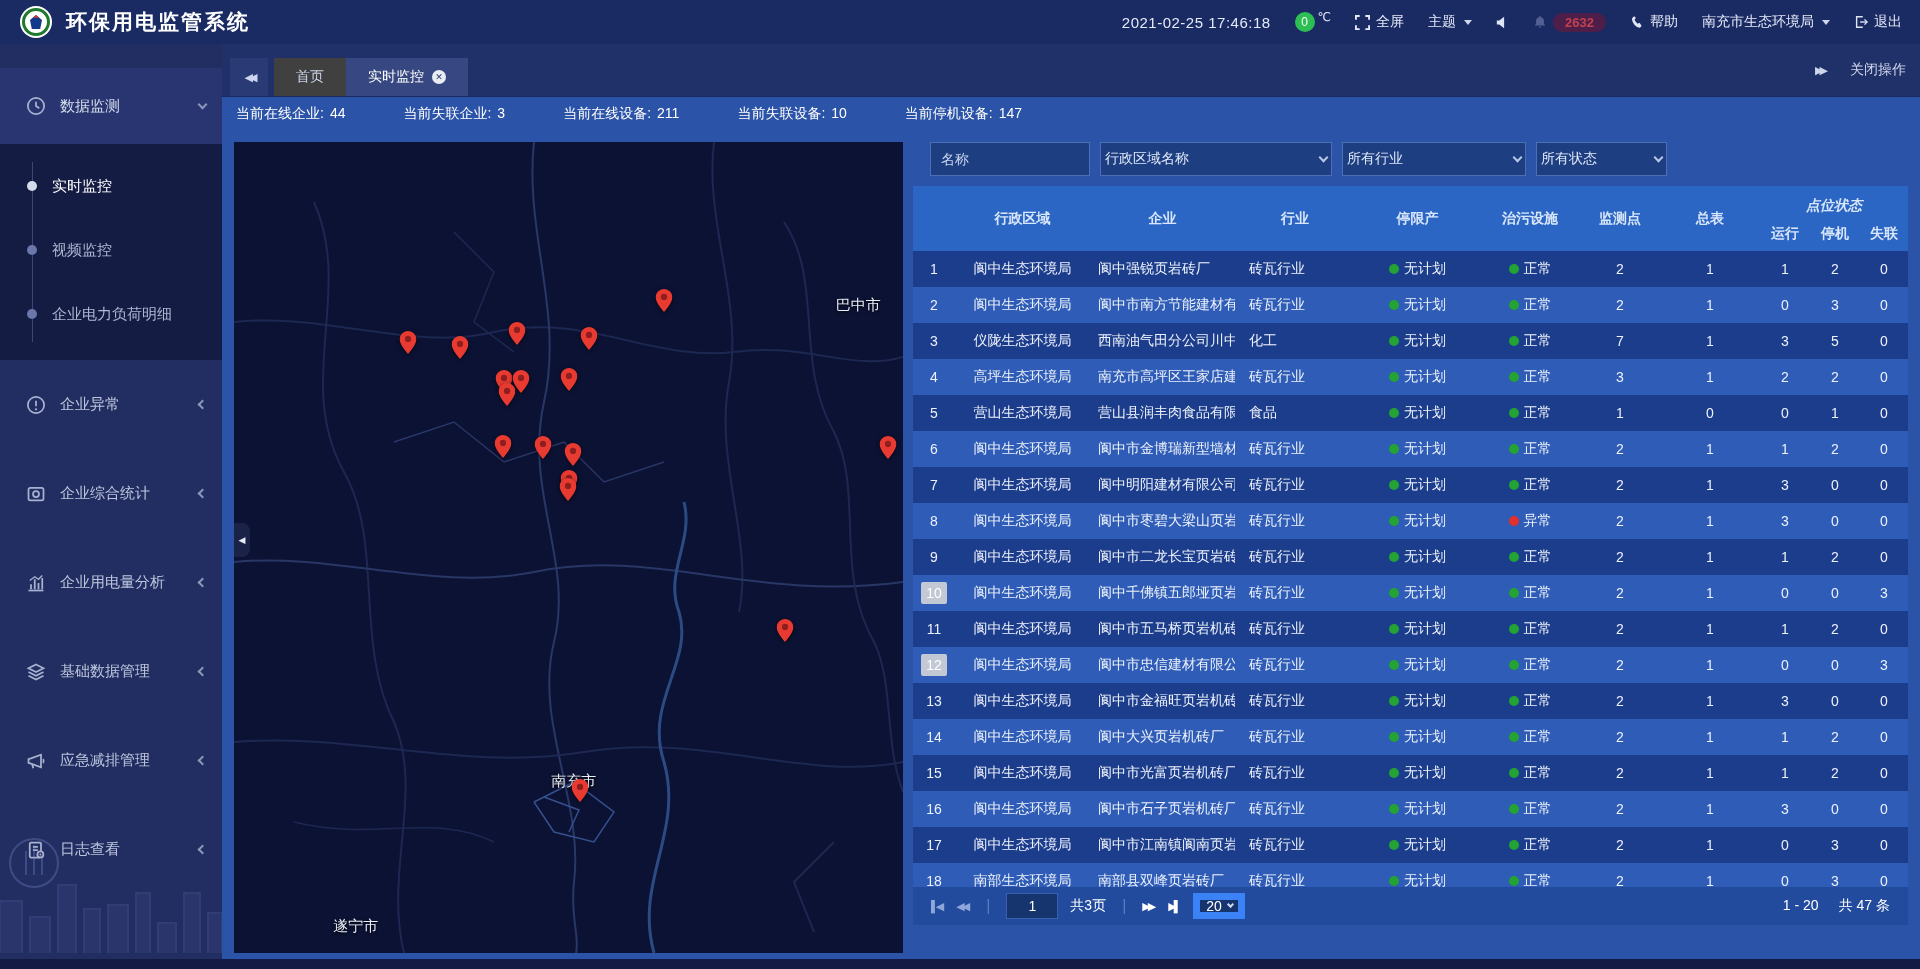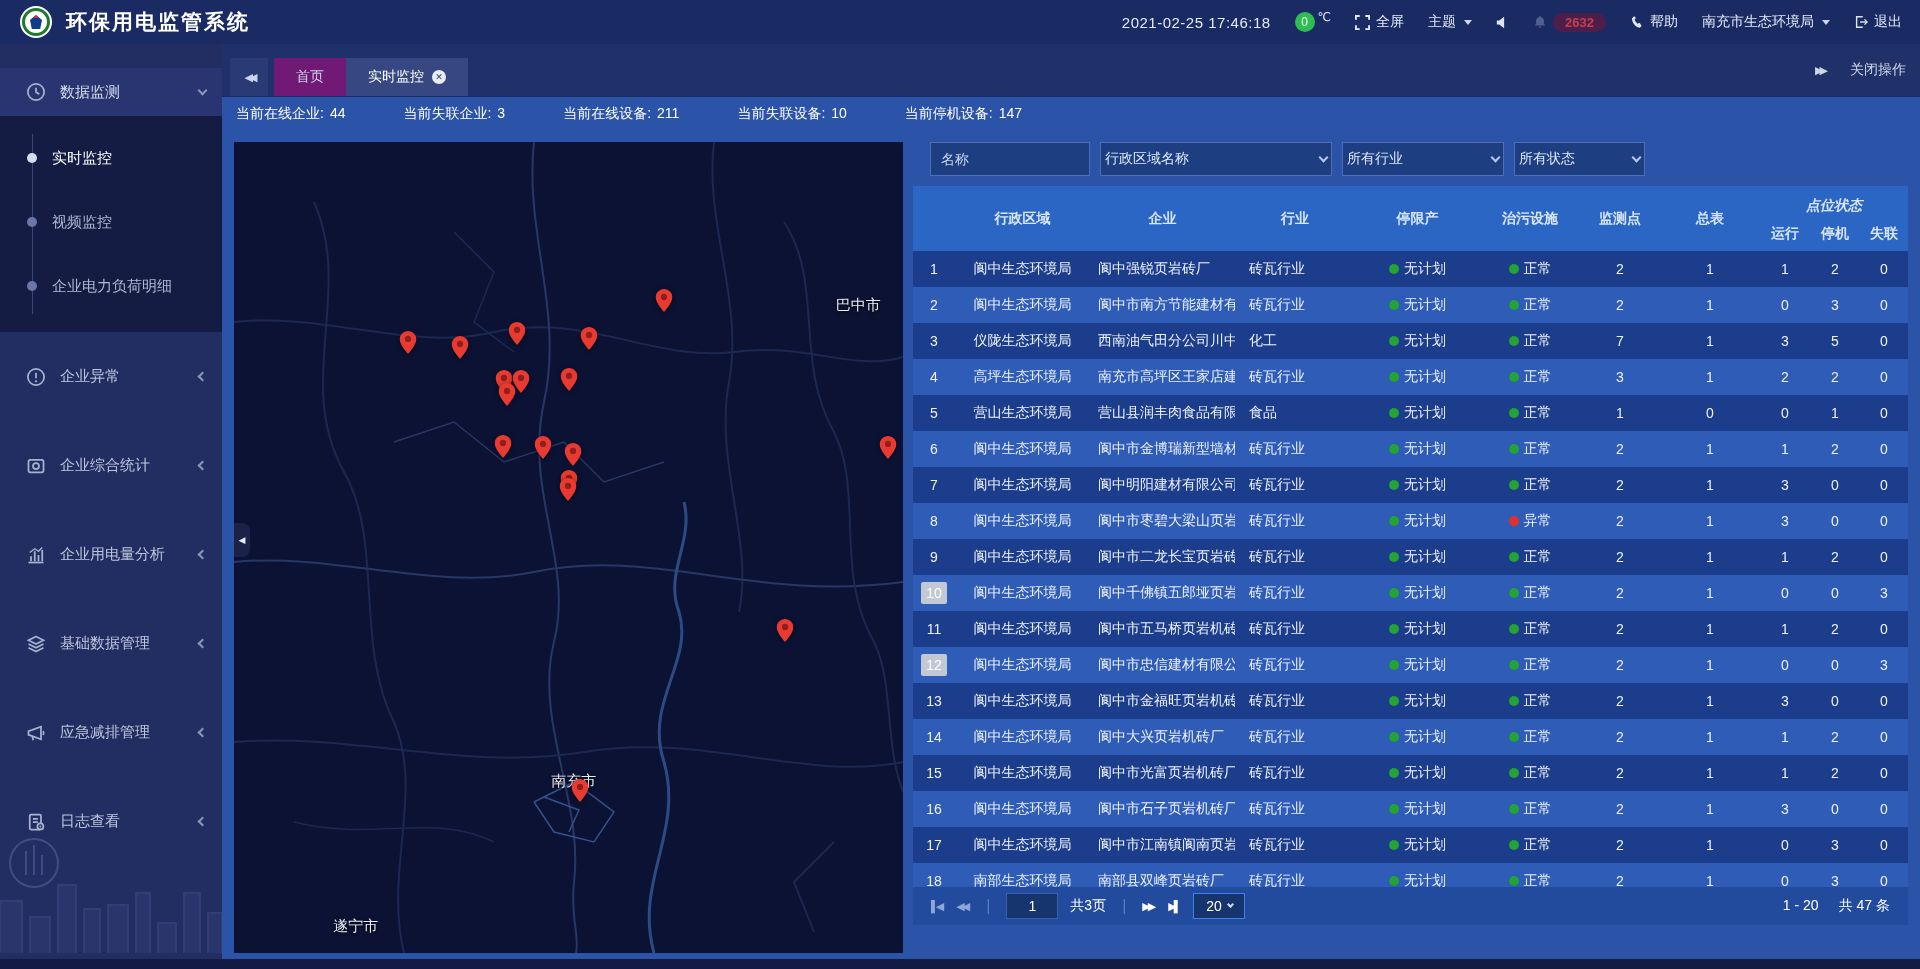--- a/index.html
+++ b/index.html
@@ -24,41 +24,41 @@
   .caret { width:0; height:0; border-left:4px solid transparent; border-right:4px solid transparent; border-top:5px solid #cfd7ee; margin-left:2px; }
   .badge-pill { background:#4e1e4a; color:#c2414e; font-size:13px; padding:2px 12px; border-radius:10px; font-weight:bold; }
   .bell { opacity:.5; }
 
   
   .body { flex:1; display:flex; min-height:0; }
   .footer-strip { flex:0 0 10px; background:#131b45; }
 
   
   .sidebar { flex:0 0 222px; background:#222d61; position:relative; padding-top:24px; color:#bdc6dd; overflow:hidden; }
-  .sec-head { height:48px; display:flex; align-items:center; padding:0 16px 0 26px; font-size:15px; cursor:pointer; }
+  .sec-head { height:76px; display:flex; align-items:center; padding:0 16px 0 26px; font-size:15px; cursor:pointer; }
   .sec-head.expanded { background:#293570; color:#d7deee; }
   .sec-head .sicon { width:20px; height:20px; margin-right:14px; color:#a8b2cf; flex:0 0 20px; }
   .sec-head .slabel { flex:1; }
   .sec-head.tall { height:89px; }
   .chev { width:7px; height:7px; border-left:2px solid #8b96b8; border-bottom:2px solid #8b96b8; display:inline-block; }
   .chev.down { transform:rotate(-45deg); margin-top:-4px; }
   .chev.left { transform:rotate(45deg); }
   .submenu { background:#141c44; position:relative; padding:10px 0 14px 0; }
   .submenu::before { content:''; position:absolute; left:32px; top:18px; bottom:18px; width:1px; background:#3c4succ778; background:#3c4778; }
   .sub-item { position:relative; height:64px; display:flex; align-items:center; padding-left:52px; font-size:15px; color:#aeb8d2; cursor:pointer; }
   .sub-item::before { content:''; position:absolute; left:27px; top:50%; margin-top:-5px; width:10px; height:10px; border-radius:50%; background:#6a77a8; }
   .sub-item.active { color:#ffffff; }
   .sub-item.active::before { background:#d4dbeb; }
   .watermark { position:absolute; bottom:4px; left:0; width:222px; opacity:.30; }
 
   
   .main { flex:1; display:flex; flex-direction:column; min-width:0; }
   .tabbar { flex:0 0 52px; background:#203069; display:flex; align-items:flex-end; padding:0 14px 0 8px; }
   .tab-scroll { width:38px; height:38px; display:flex; align-items:center; justify-content:center; background:#2a3a74; color:#cdd6ee; font-size:11px; letter-spacing:-4px; cursor:pointer; }
-  .tab { height:38px; display:flex; align-items:center; gap:8px; padding:0 22px; font-size:14px; color:#ccd4ea; background:#701a75; cursor:pointer; }
+  .tab { height:38px; display:flex; align-items:center; gap:8px; padding:0 22px; font-size:14px; color:#ccd4ea; background:#404040; cursor:pointer; }
   .tab.active { background:#374781; color:#fff; }
   .tab-close { width:14px; height:14px; border-radius:50%; background:#e8ecf5; color:#2b3a6e; font-size:9px; line-height:14px; text-align:center; font-weight:bold; }
   .tabbar-right { margin-left:auto; display:flex; align-items:center; gap:26px; height:100%; color:#cfd6ea; font-size:14px; padding-bottom:0; }
   .dbl-arrow { letter-spacing:-4px; font-size:11px; cursor:pointer; }
 
   
   .statsbar { flex:0 0 34px; background:#2b53a7; border-top:1px solid #1a2a63; display:flex; align-items:center; padding-left:14px; gap:58px; color:#fff; font-size:14px; }
   .stat { display:flex; gap:6px; white-space:nowrap; }
 
   
@@ -72,21 +72,21 @@
   .collapse-handle { position:absolute; left:0; top:47%; width:16px; height:34px; background:#1a2347; border-radius:0 8px 8px 0; display:flex; align-items:center; justify-content:center; color:#e8edf8; font-size:9px; cursor:pointer; z-index:5; }
 
   
   .table-panel { flex:1; display:flex; flex-direction:column; min-width:0; padding-bottom:28px; }
   .filters { flex:0 0 34px; display:flex; gap:10px; margin-bottom:10px;margin-left:17px; }
   .f-input { width:160px; height:34px; background:#1e3e82; border:1px solid #4d6fb5; color:#dfe8f8; font-size:14px; padding:0 10px; outline:none; font-family:inherit; }
   .f-input::placeholder { color:#c9d5ef; }
   .f-select { height:34px; background:#1e3e82; border:1px solid #4d6fb5; color:#dfe8f8; font-size:14px; padding:0 4px; display:flex; align-items:center; cursor:pointer; }
   .f-select .lbl { flex:1; }
   .f-select .chev { border-color:#bac8e8; margin-left:12px; }
-  .w-region { width:232px; } .w-industry { width:162px; } .w-status { width:131px; }
+  .w-region { width:232px; } .w-industry { width:184px; } .w-status { width:131px; }
 
   .grid-cols { display:grid; grid-template-columns:42px 135px 145px 120px 125px 100px 80px 100px 50px 50px 1fr; }
   .thead { flex:0 0 65px; background:#2c66c4; color:#d8e6fb; font-size:14px; font-weight:bold; grid-template-rows:30px 35px; }
   .th { display:flex; align-items:center; justify-content:center; grid-row:1 / 3; }
   .th-group { grid-column:9 / 12; grid-row:1; display:flex; align-items:flex-end; justify-content:center; font-style:italic; padding-bottom:1px; }
   .th-sub { grid-row:2; display:flex; align-items:center; justify-content:center; }
 
   .rows { flex:1; overflow:hidden; }
   .trow { height:36px; align-items:center; color:#edf2fb; font-size:14px; cursor:pointer; }
   .trow:nth-child(odd)  { background:#1c3d8c; }
@@ -98,21 +98,21 @@
   .dot { display:inline-block; width:10px; height:10px; border-radius:50%; margin-right:5px; vertical-align:-1px; }
   .dot.green { background:#22a334; }
   .dot.red { background:#e2302c; }
 
   
   .pager { flex:0 0 38px; background:#224b9e; display:flex; align-items:center; padding:0 18px; color:#fff; font-size:14px; gap:12px; }
   .pgico { font-size:11px; letter-spacing:-3px; color:#8ea6d8; cursor:pointer; padding-right:3px; }
   .pgico.on { color:#fff; }
   .pg-sep { color:#5d7cc0; font-size:16px; margin:0 4px; }
   .pg-input { width:52px; height:26px; background:#16356f; border:1px solid #3a5fae; color:#fff; text-align:center; font-size:14px; outline:none; font-family:inherit; }
-  .pg-size { width:52px; height:26px; background:#16356f; border:1px solid #3b82f6; display:flex; align-items:center; justify-content:center; gap:6px; cursor:pointer; }
+  .pg-size { width:52px; height:26px; background:#16356f; border:7px solid #3b82f6; display:flex; align-items:center; justify-content:center; gap:6px; cursor:pointer; }
   .pg-size .chev { width:5px; height:5px; border-color:#cdd9f2; transform:rotate(-45deg); margin-top:-3px; }
   .pg-right { margin-left:auto; display:flex; gap:20px; }
 </style>
 </head>
 <body>
 
 <div class="page">
 
   <div class="header">
     <div class="logo">

